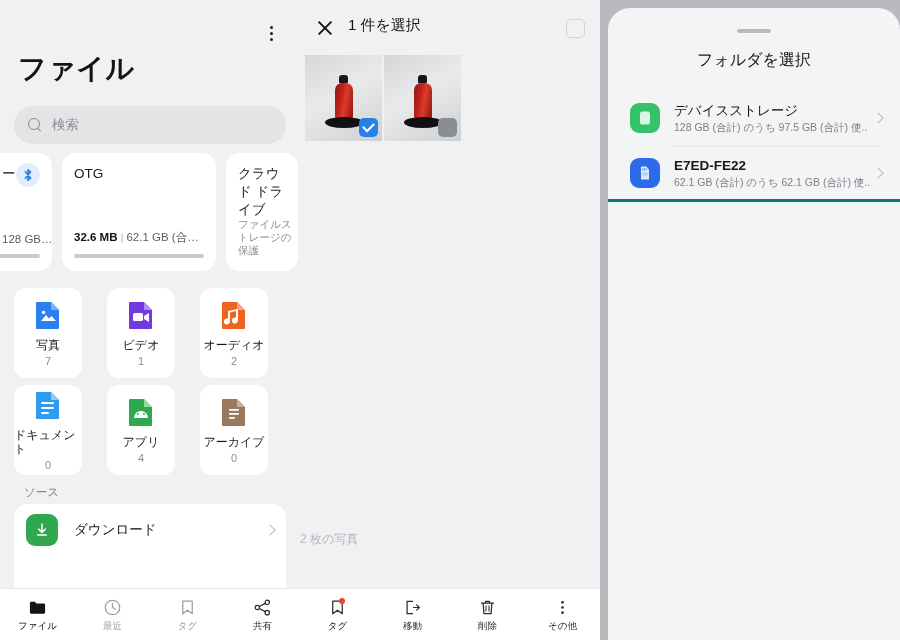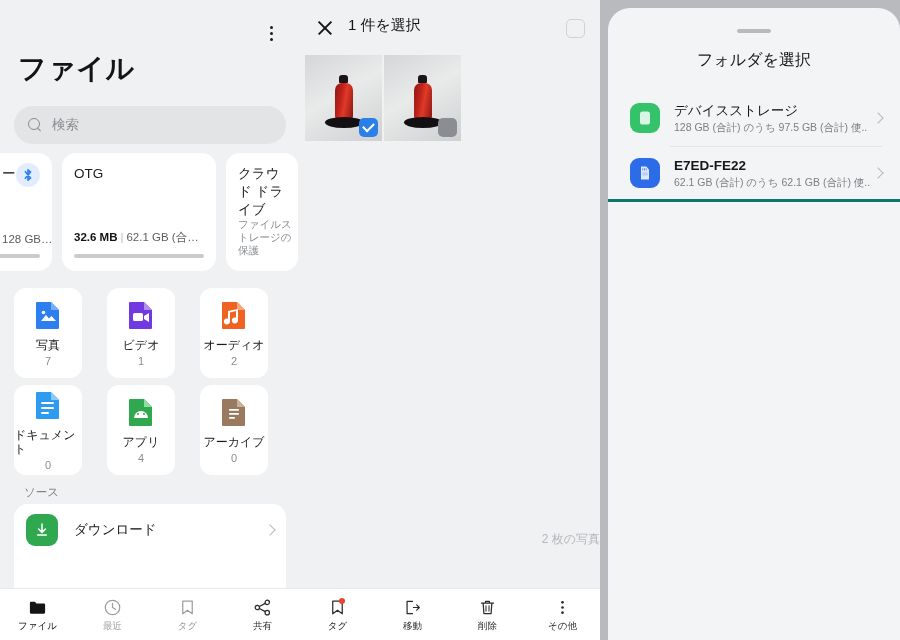--- a/index.html
+++ b/index.html
@@ -154,21 +154,21 @@
     position: absolute; right: 4px; bottom: 4px; width: 19px; height: 19px; border-radius: 5px;
     display: flex; align-items: center; justify-content: center;
   }
   .thumb .sel.on { background: #2a7fe8; }
   .thumb .sel.off { background: #8a8d91; }
   .thumb .sel.on::after {
     content: ""; width: 9px; height: 5px; border-left: 2px solid #fff; border-bottom: 2px solid #fff;
     transform: rotate(-45deg) translate(1px,-1px);
   }
   #photo-count {
-    position: absolute; left: 0; right: 0; top: 531px; text-align: right;
+    position: absolute; left: 0; right: 0; top: 531px; text-align: left;
     font-size: 12px; color: #b4b7bb;
   }
 
   
   #bottom-bar {
     position: absolute; left: 0; bottom: 0; width: 600px; height: 52px; background: #fff;
     border-top: 1px solid #e9eaec; display: flex; align-items: center;
   }
   .bb-item {
     flex: 1 1 0; height: 52px; display: flex; flex-direction: column;

